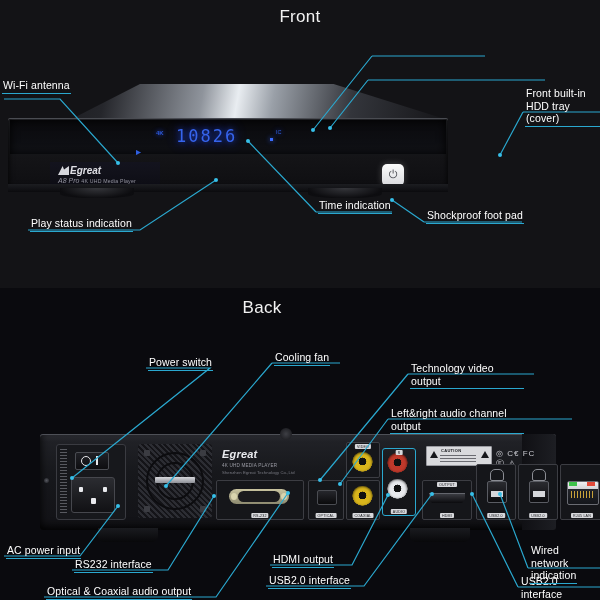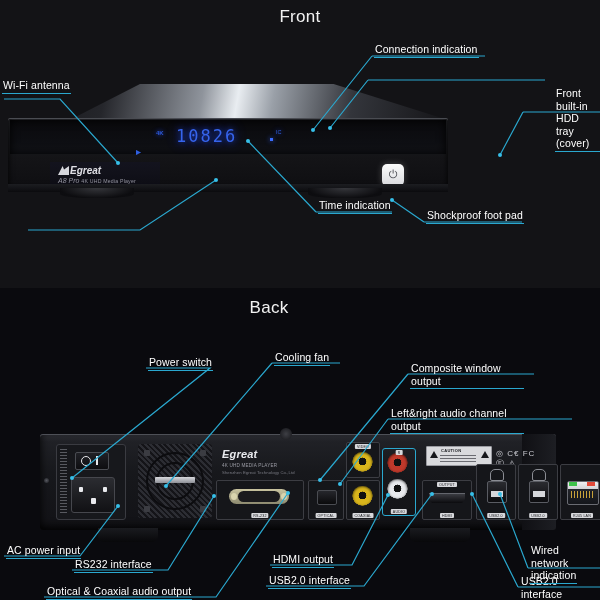--- a/index.html
+++ b/index.html
@@ -6,21 +6,21 @@
   body{width:600px;height:600px;overflow:hidden;font-family:"Liberation Sans",sans-serif;}
   .stage{position:relative;width:524px;height:600px;background:#0e0e11;}
 
   .panel{position:absolute;left:0;width:600px;overflow:hidden;}
   #front-panel{top:0;height:288px;background:#131316;}
   #back-panel{top:288px;height:312px;background:#0a0a0e;}
 
   .section-title{position:absolute;width:100%;text-align:center;color:#f2f2f2;
       font-size:17px;letter-spacing:.3px;}
   #front-title{top:7px;}
-  #back-title{top:298px;margin-left:7px;}
+  #back-title{top:298px;}
 
   
   .callout{position:absolute;color:#ffffff;font-size:10.5px;line-height:12.5px;
       white-space:pre-line;letter-spacing:.1px;}
   .callout .txt{display:inline-block;padding:0 1px 1px 1px;border-bottom:1.3px solid #2aa8cf;}
   .lead{position:absolute;overflow:visible;pointer-events:none;}
   .lead svg{display:block;overflow:visible;}
   .dot{position:absolute;width:4px;height:4px;border-radius:50%;background:#37bfe8;}
 
   
@@ -224,23 +224,23 @@
       <div class="dot" style="left:116px;top:161px;"></div>
       <div class="dot" style="left:311px;top:128px;"></div>
       <div class="dot" style="left:328px;top:126px;"></div>
       <div class="dot" style="left:498px;top:153px;"></div>
       <div class="dot" style="left:214px;top:178px;"></div>
       <div class="dot" style="left:246px;top:139px;"></div>
       <div class="dot" style="left:390px;top:198px;"></div>
     </div>
 
     <div class="callout" style="left:2px;top:79px;"><span class="txt">Wi-Fi antenna</span></div>
-    <div class="callout" style="left:374px;top:43px;"><span class="txt">Connection indication</span></div>
-    <div class="callout" style="left:555px;top:87px;text-align:left;"><span class="txt">Front built-in
+    <div class="callout" style="left:525px;top:87px;text-align:left;"><span class="txt">Front built-in
 HDD tray (cover)</span></div>
+    <div class="callout" style="left:30px;top:217px;"><span class="txt">Play status indication</span></div>
     <div class="callout" style="left:318px;top:199px;"><span class="txt">Time indication</span></div>
     <div class="callout" style="left:426px;top:209px;"><span class="txt">Shockproof foot pad</span></div>
   </div>
 
   <div class="panel" id="back-panel"></div>
 
   <div class="section-title" id="back-title">Back</div>
 
   <div id="back-device">
     <div class="b-screw" style="left:4px;top:44px;"></div>
@@ -372,21 +372,21 @@
     <div class="dot" style="left:212px;top:206px;"></div>
     <div class="dot" style="left:286px;top:203px;"></div>
     <div class="dot" style="left:386px;top:205px;"></div>
     <div class="dot" style="left:430px;top:204px;"></div>
     <div class="dot" style="left:470px;top:204px;"></div>
     <div class="dot" style="left:498px;top:204px;"></div>
   </div>
 
   <div class="callout" style="left:148px;top:356px;"><span class="txt">Power switch</span></div>
   <div class="callout" style="left:274px;top:351px;"><span class="txt">Cooling fan</span></div>
-  <div class="callout" style="left:410px;top:362px;"><span class="txt">Composite window output</span></div>
+  <div class="callout" style="left:410px;top:362px;"><span class="txt">Technology video output</span></div>
   <div class="callout" style="left:390px;top:407px;"><span class="txt">Left&amp;right audio channel output</span></div>
   <div class="callout" style="left:6px;top:544px;"><span class="txt">AC power input</span></div>
   <div class="callout" style="left:74px;top:558px;"><span class="txt">RS232 interface</span></div>
   <div class="callout" style="left:46px;top:585px;text-decoration:underline;"><span class="txt">Optical &amp; Coaxial audio output</span></div>
   <div class="callout" style="left:272px;top:553px;"><span class="txt">HDMI output</span></div>
   <div class="callout" style="left:268px;top:574px;"><span class="txt">USB2.0 interface</span></div>
   <div class="callout" style="left:520px;top:575px;"><span class="txt">USB2.0 interface</span></div>
   <div class="callout" style="left:530px;top:544px;"><span class="txt">Wired network
 indication</span></div>
 

